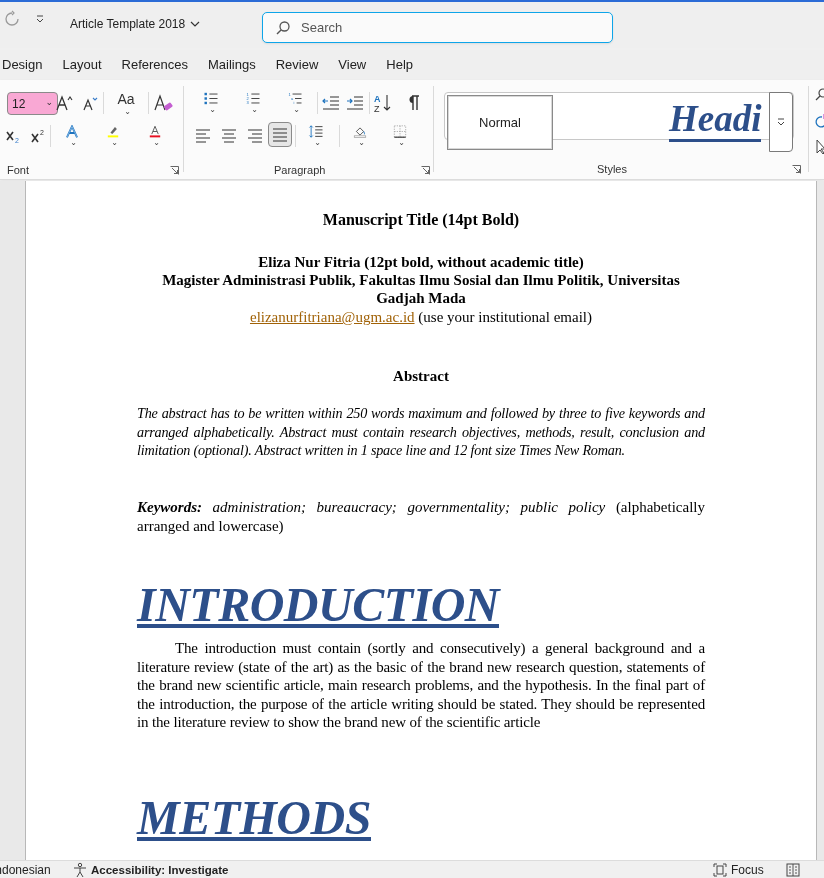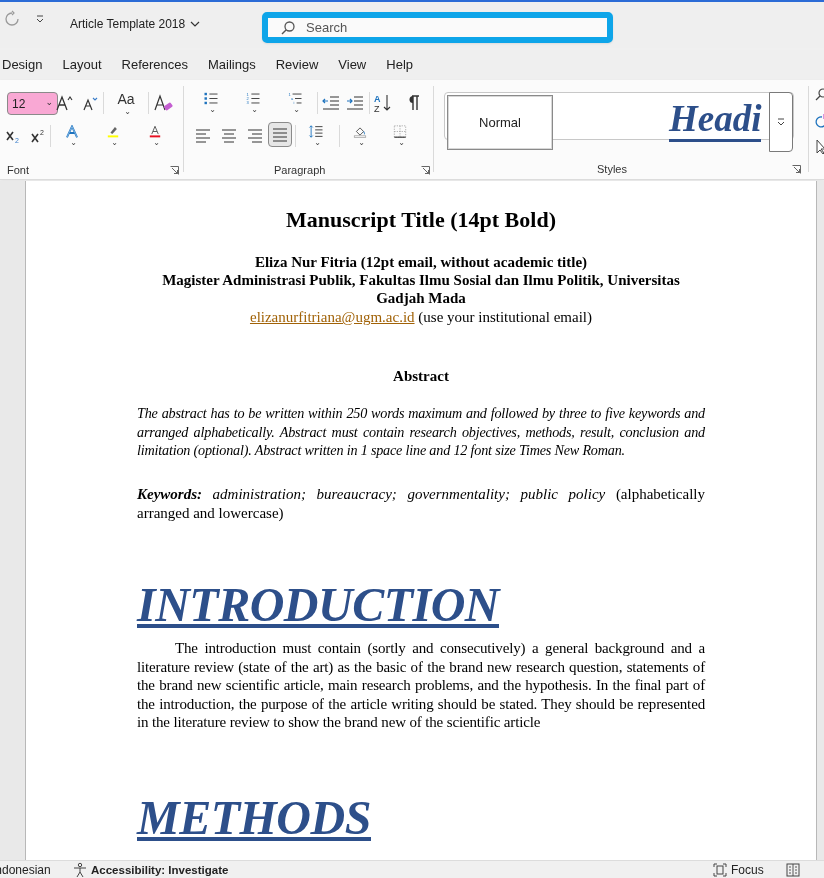--- a/index.html
+++ b/index.html
@@ -1,20 +1,20 @@
 <!DOCTYPE html>
 <html><head>
 <meta charset="utf-8">
 <style>
   * { box-sizing: border-box; margin: 0; padding: 0; }
   html, body { width: 824px; height: 878px; overflow: hidden; background: #f0f0f0; font-family: "Liberation Sans", sans-serif; color: #222; }
   .topline { position: absolute; left: 0; top: 0; width: 824px; height: 2px; background: #2b6bd6; }
   .titlebar { position: absolute; left: 0; top: 2px; width: 824px; height: 46px; background: #efefef; }
   .tb-item { position: absolute; display: flex; align-items: center; font-size: 12px; color: #222; }
-  .search-box { position: absolute; left: 262px; top: 10px; width: 351px; height: 31px; background: #fafafa; border: 6px solid #0ea5e9; border-radius: 5px; display: flex; align-items: center; padding-left: 12px; font-size: 13px; color: #555; box-shadow: 0 1px 2px rgba(0,0,0,0.08); }
+  .search-box { position: absolute; left: 262px; top: 10px; width: 351px; height: 31px; background: #fafafa; border: 1px solid #0ea5e9; border-radius: 5px; display: flex; align-items: center; padding-left: 12px; font-size: 13px; color: #555; box-shadow: 0 1px 2px rgba(0,0,0,0.08); }
   .search-box svg { margin-right: 10px; }
   .menubar { position: absolute; left: 0; top: 50px; width: 824px; height: 30px; background: #efefef; display: flex; align-items: center; }
   .menu-item { font-size: 13px; color: #222; padding: 0 10px; height: 30px; line-height: 30px; cursor: pointer; }
   .menu-item:first-child { padding-left: 2px; }
   .ribbon { position: absolute; left: 0; top: 80px; width: 824px; height: 100px; background: #fbfbfb; border-bottom: 1px solid #dcdcdc; box-shadow: 0 1px 3px rgba(0,0,0,0.06); }
   .group { position: absolute; top: 0; height: 100px; }
   .group-label { position: absolute; bottom: 4px; font-size: 11px; color: #333; }
   .launcher { position: absolute; bottom: 5px; width: 9px; height: 9px; }
   .sep { position: absolute; top: 6px; width: 1px; height: 86px; background: #dadada; }
   .btn { position: absolute; display: flex; align-items: center; justify-content: center; cursor: pointer; flex-direction: column; }
@@ -298,30 +298,30 @@
   <div class="btn" style="left:814px;top:58px;width:14px;height:18px;">
     <svg width="14" height="16" viewBox="0 0 14 16">
         <path d="M3 1 L3 14 L6 11 L9 15 L10 14 L7 10 L11 10 Z" fill="#fff" stroke="#444" stroke-width="1"></path>
       </svg>
   </div>
 </div>
 
 <div class="doc-area">
   <div class="page">
     <div class="content">
-      <div class="p c bold" style="top:29px;font-size:22px;line-height:20px;">Manuscript Title (14pt Bold)</div>
-      <div class="p c bold" style="top:72px;">Eliza Nur Fitria (12pt email, without academic title)</div>
+      <div class="p c bold" style="top:29px;font-size:16px;line-height:20px;">Manuscript Title (14pt Bold)</div>
+      <div class="p c bold" style="top:72px;">Eliza Nur Fitria (12pt bold, without academic title)</div>
       <div class="p c bold" style="top:90px;">Magister Administrasi Publik, Fakultas Ilmu Sosial dan Ilmu Politik, Universitas</div>
       <div class="p c bold" style="top:108px;">Gadjah Mada</div>
       <div class="p c" style="top:127px;">
         <span class="email">elizanurfitriana@ugm.ac.id</span><span> (use your institutional email)</span>
       </div>
       <div class="p c bold" style="top:186px;">Abstract</div>
       <div class="p justify italic" style="top:223px;font-size:14.2px;letter-spacing:-0.2px;">The abstract has to be written within 250 words maximum and followed by three to five keywords and arranged alphabetically. Abstract must contain research objectives, methods, result, conclusion and limitation (optional). Abstract written in 1 space line and 12 font size Times New Roman.</div>
-      <div class="p justify" style="top:304px;">
+      <div class="p justify" style="top:317px;">
         <span class="bold italic">Keywords:</span><span class="italic"> administration; bureaucracy; governmentality; public policy</span><span> (alphabetically arranged and lowercase)</span>
       </div>
       <div class="heading" style="top:405px;">INTRODUCTION</div>
       <div class="p justify" style="top:458px;text-indent:38px;letter-spacing:-0.15px;">The introduction must contain (sortly and consecutively) a general background and a literature review (state of the art) as the basic of the brand new research question, statements of the brand new scientific article, main research problems, and the hypothesis. In the final part of the introduction, the purpose of the article writing should be stated. They should be represented in the literature review to show the brand new of the scientific article</div>
       <div class="heading" style="top:618px;">METHODS</div>
     </div>
   </div>
 </div>
 
 <div class="statusbar">

